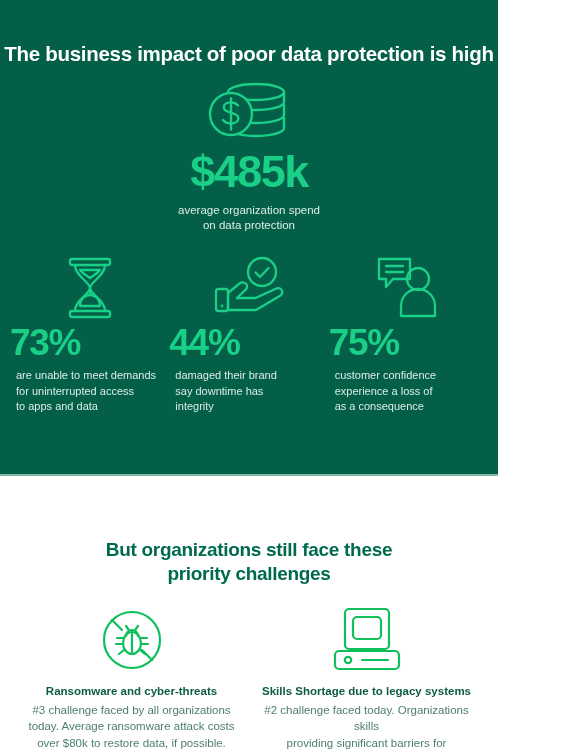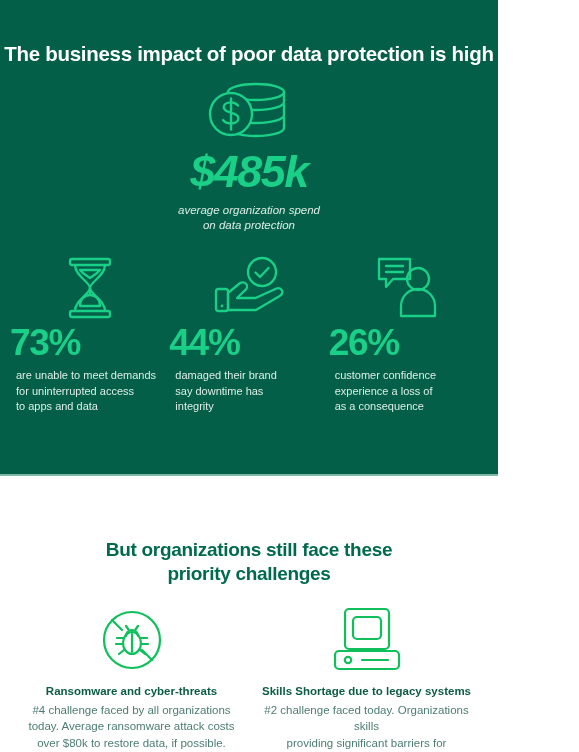--- a/index.html
+++ b/index.html
@@ -45,21 +45,20 @@
     text-align: center;
     letter-spacing: -0.3px;
     padding-top: 28px;
     line-height: 1.2;
   }
 
   
   .hero {
     margin-top: 14px;
     text-align: center;
-    font-style: italic;
   }
   .hero-icon {
     height: 62px;
     display: flex;
     align-items: center;
     justify-content: center;
   }
   .hero-value {
     color: #1ACF87;
     font-size: 45px;
@@ -232,21 +231,21 @@
 
       <div class="stat">
         <div class="stat-icon">
           <svg width="74" height="66" viewBox="0 0 74 66" fill="none" stroke="#1ACF87" stroke-width="2.3" stroke-linecap="round" stroke-linejoin="round">
             <path d="M8 4h31v20H22l-7 8v-8H8z"></path>
             <path d="M15 11h17M15 17h17"></path>
             <circle cx="47" cy="24" r="11"></circle>
             <path d="M30 61V51c0-9.4 7.6-17 17-17s17 7.6 17 17v10z"></path>
           </svg>
         </div>
-        <div class="stat-value">26%</div>
+        <div class="stat-value">75%</div>
         <div class="stat-caption">
           <div>customer confidence</div>
           <div>experience a loss of</div>
           <div>as a consequence</div>
         </div>
       </div>
 
     </div>
 
     <div class="panel-dark-rule"></div>
@@ -268,21 +267,21 @@
             <path d="M14 14l10 10M44 44l10 10"></path>
             <ellipse cx="34" cy="37" rx="9" ry="11"></ellipse>
             <path d="M28 30c0-3.3 2.7-6 6-6s6 2.7 6 6"></path>
             <path d="M30.5 23.5l-2.5-3.5M37.5 23.5l2.5-3.5"></path>
             <path d="M25 32h-6M25 38h-7M26 44l-5 4M43 32h6M43 38h7M42 44l5 4"></path>
             <path d="M34 28v18"></path>
           </svg>
         </div>
         <div class="challenge-title">Ransomware and cyber-threats</div>
         <div class="challenge-body">
-          <div>#4 challenge faced by all organizations</div>
+          <div>#3 challenge faced by all organizations</div>
           <div>today. Average ransomware attack costs</div>
           <div>over $80k to restore data, if possible.</div>
         </div>
       </div>
 
       <div class="challenge">
         <div class="challenge-icon">
           <svg width="76" height="68" viewBox="0 0 76 68" fill="none" stroke="#0FBF5B" stroke-width="2.2" stroke-linecap="round" stroke-linejoin="round">
             <rect x="16" y="3" width="44" height="40" rx="4"></rect>
             <rect x="24" y="11" width="28" height="22" rx="4"></rect>

